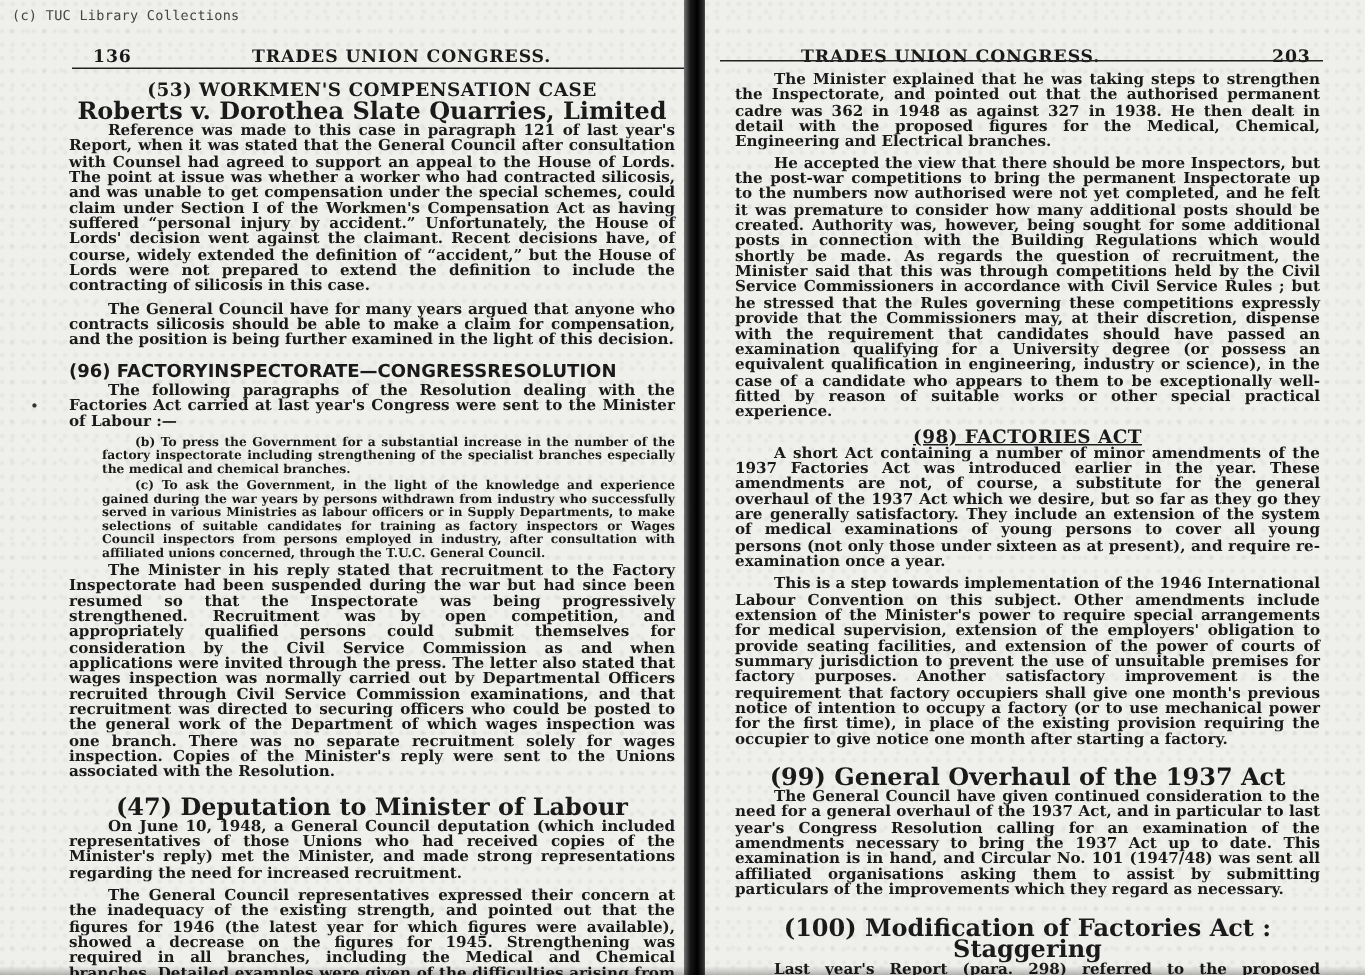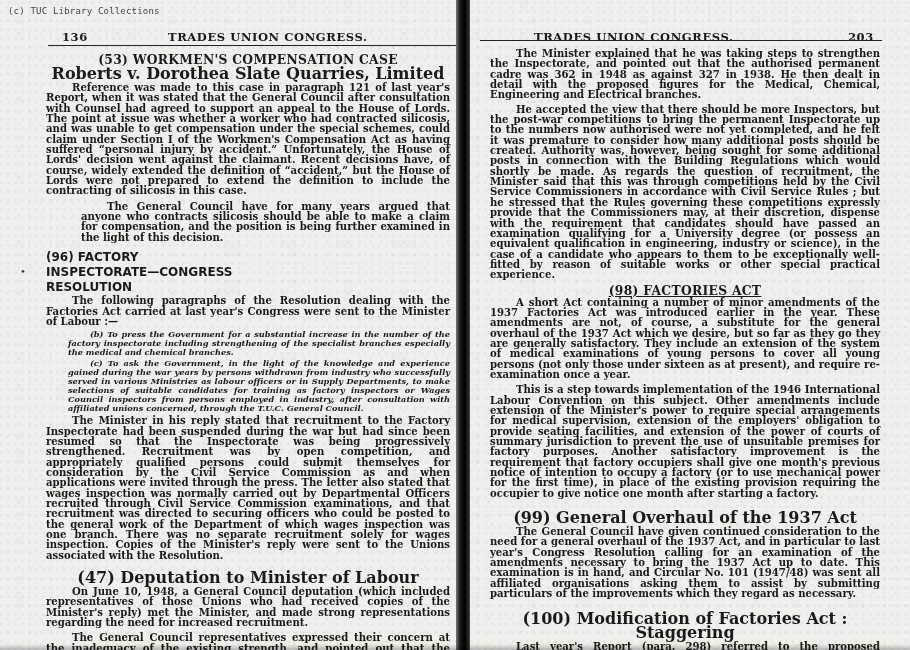--- a/index.html
+++ b/index.html
@@ -42,35 +42,34 @@
   .column {
     position: absolute;
     font-size: 10.1px; line-height: 10.35px;
     text-align: justify; font-weight: bold;
   }
   .column p { margin: 0; text-indent: 26px; }
   .column p + p { margin-top: 2px; }
   .column .sub {
     font-size: 8.2px; line-height: 9px; margin-left: 22px; text-indent: 22px;
     margin-top: 3px;
-    font-style: italic;
   }
   .column .sub + .sub { margin-top: 2px; }
   .h-sec {
     text-align: center; font-weight: bold; font-size: 12.3px; line-height: 15px;
     letter-spacing: 0.3px; margin: 4px 0 0 0; text-indent: 0;
   }
   .h-sub {
     text-align: center; font-weight: bold; font-size: 16px; line-height: 14px;
     margin: 0 0 2px 0;
   }
   .h-spread {
-    display: flex; justify-content: space-between; font-weight: bold;
+    display: flex; font-weight: bold;
     font-family: "DejaVu Sans", "Liberation Sans", sans-serif;
-    font-size: 12px; line-height: 15px; margin: 5px 0 1px 0; flex-direction: column;
+    font-size: 12px; line-height: 15px; margin: 5px 0 1px 0;
   }
   .em-b { font-weight: 900; }
   .margin-mark {
     position: absolute; font-size: 10px; color: #333;
   }
 </style>
 </head>
 <body>
 
 <div class="spread">
@@ -81,21 +80,21 @@
     <div class="running-head" style="left:0;width:548px;">
       <span class="pno" style="left:62px;">136</span>
       <span class="title" style="left:168px;">TRADES UNION CONGRESS.</span>
     </div>
     <div class="head-rule" style="left:48px;top:45px;width:410px;"></div>
 
     <div class="column" style="left:46px;top:52px;width:404px;">
       <div class="h-sec" style="margin-top:0;">(53)  WORKMEN'S COMPENSATION CASE</div>
       <div class="h-sub">Roberts v. Dorothea Slate Quarries, Limited</div>
       <p>Reference was made to this case in paragraph 121 of last year's Report, when it was stated that the General Council after consultation with Counsel had agreed to support an appeal to the House of Lords.  The point at issue was whether a worker who had contracted silicosis, and was unable to get compensation under the special schemes, could claim under Section I of the Workmen's Compensation Act as having suffered “personal injury by accident.”  Unfortunately, the House of Lords' decision went against the claimant.  Recent decisions have, of course, widely extended the definition of “accident,” but the House of Lords were not prepared to extend the definition to include the contracting of silicosis in this case.</p>
-      <p style="margin-top:5px;margin-left:35px;">The General Council have for many years argued that anyone who contracts silicosis should be able to make a claim for compensation, and the position is being further examined in the light of this decision.</p>
+      <p style="margin-top:5px;">The General Council have for many years argued that anyone who contracts silicosis should be able to make a claim for compensation, and the position is being further examined in the light of this decision.</p>
 
       <div class="h-spread" style="margin-top:7px;">
         <span>(96) FACTORY</span>
         <span>INSPECTORATE—CONGRESS</span>
         <span>RESOLUTION</span>
       </div>
       <p>The following paragraphs of the Resolution dealing with the Factories Act carried at last year's Congress were sent to the Minister of Labour :—</p>
       <p class="sub">(b) To press the Government for a substantial increase in the number of the factory inspectorate including strengthening of the specialist branches especially the medical and chemical branches.</p>
       <p class="sub">(c) To ask the Government, in the light of the knowledge and experience gained during the war years by persons withdrawn from industry who successfully served in various Ministries as labour officers or in Supply Departments, to make selections of suitable candidates for training as factory inspectors or Wages Council inspectors from persons employed in industry, after consultation with affiliated unions concerned, through the T.U.C. General Council.</p>
       <p style="margin-top:3px;">The Minister in his reply stated that recruitment to the Factory Inspectorate had been suspended during the war but had since been resumed so that the Inspectorate was being progressively strengthened.  Recruitment was by open competition, and appropriately qualified persons could submit themselves for consideration by the Civil Service Commission as and when applications were invited through the press.  The letter also stated that wages inspection was normally carried out by Departmental Officers recruited through Civil Service Commission examinations, and that recruitment was directed to securing officers who could be posted to the general work of the Department of which wages inspection was one branch.  There was no separate recruitment solely for wages inspection.  Copies of the Minister's reply were sent to the Unions associated with the Resolution.</p>

